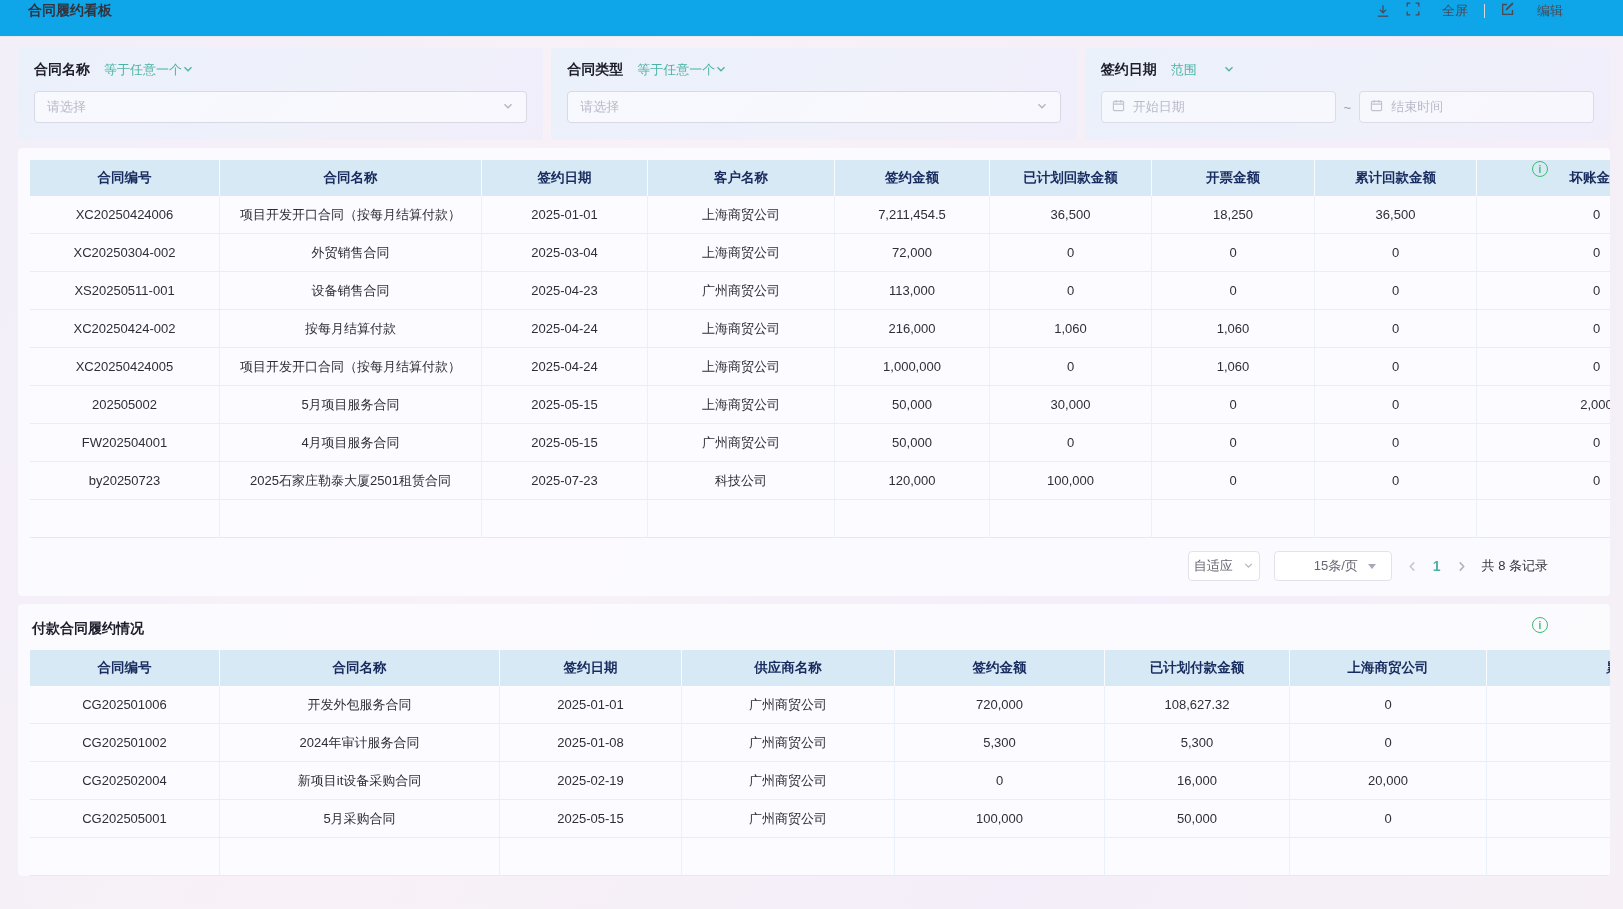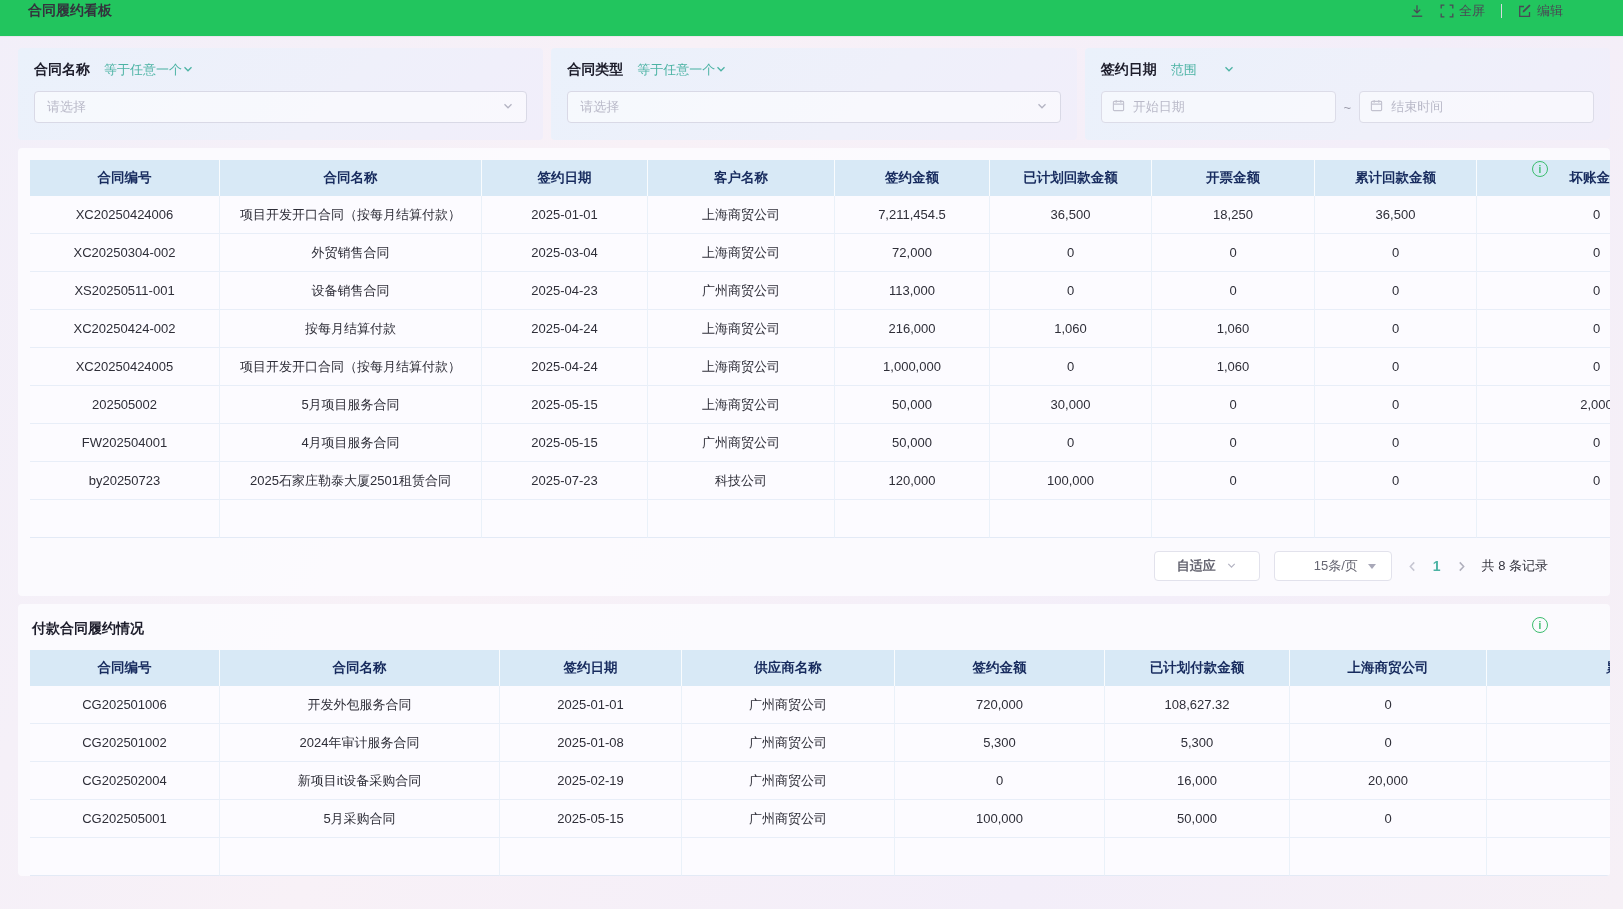--- a/index.html
+++ b/index.html
@@ -4,27 +4,27 @@
 <style>
   * { box-sizing: border-box; margin: 0; padding: 0; }
   html,body { width:1623px; height:909px; overflow:hidden; }
   body {
     font-family: "Liberation Sans", "DejaVu Sans", sans-serif;
     background: linear-gradient(115deg, #f2eff9 0%, #f8f1f7 35%, #f3eef9 70%, #f6f0f6 100%);
     color:#2e2e38;
   }
   
   .topbar{
-    height:36px; background:#22c55e; display:flex; align-items:center;
+    height:36px; background:#0ea5e9; display:flex; align-items:center;
     justify-content:space-between; padding:0 60px 14px 28px;
     box-shadow:0 1px 0 rgba(0,0,0,0.04);
   }
   .topbar .title{ font-size:14px; font-weight:700; color:#33333d; }
   .topbar-actions{ display:flex; align-items:center; gap:16px; color:#4a4a55; font-size:13px; }
-  .tb-btn{ display:flex; align-items:center; gap:5px; cursor:pointer; color:#4a4a55; }
+  .tb-btn{ display:flex; gap:22px; cursor:pointer; color:#4a4a55; }
   .tb-btn svg{ display:block; }
   .tb-divider{ width:1px; height:14px; background:#d9d9e0; }
   
   .filters{ display:flex; gap:8px; margin:12px 13px 0 18px; }
   .filter-card{
     flex:1 1 0; height:92px; border-radius:4px; padding:13px 16px;
     background:linear-gradient(135deg,#eaf1fb 0%, #eff0fa 60%, #f1eefa 100%);
   }
   .filter-head{ display:flex; align-items:center; gap:14px; }
   .filter-label{ font-size:14px; font-weight:700; color:#1d1d2b; }
@@ -72,21 +72,21 @@
   
   .pagination{
     display:flex; align-items:center; justify-content:flex-end; gap:14px;
     padding:13px 62px 15px 0; font-size:13px; color:#33333d;
   }
   .pg-select{
     height:30px; border:1px solid #e2e2ec; border-radius:4px; background:#fff;
     display:flex; align-items:center; justify-content:center; gap:10px;
     color:#666672; cursor:pointer;
   }
-  .pg-fit{ width:106px;font-weight:bold; }
+  .pg-fit{ width:72px; }
   .pg-size{ width:118px;padding-left:24px; }
   .tri{ width:0; height:0; border-left:4px solid transparent; border-right:4px solid transparent; border-top:5px solid #a8a8b8; }
   .pg-arrow{ display:flex; align-items:center; cursor:pointer; }
   .pg-page{ color:#4cb3a4; font-weight:700; font-size:14px; cursor:pointer; }
   .pg-total{ color:#33333d; }
 </style>
 </head>
 <body>
 
 <div class="topbar" data-name="topbar">

